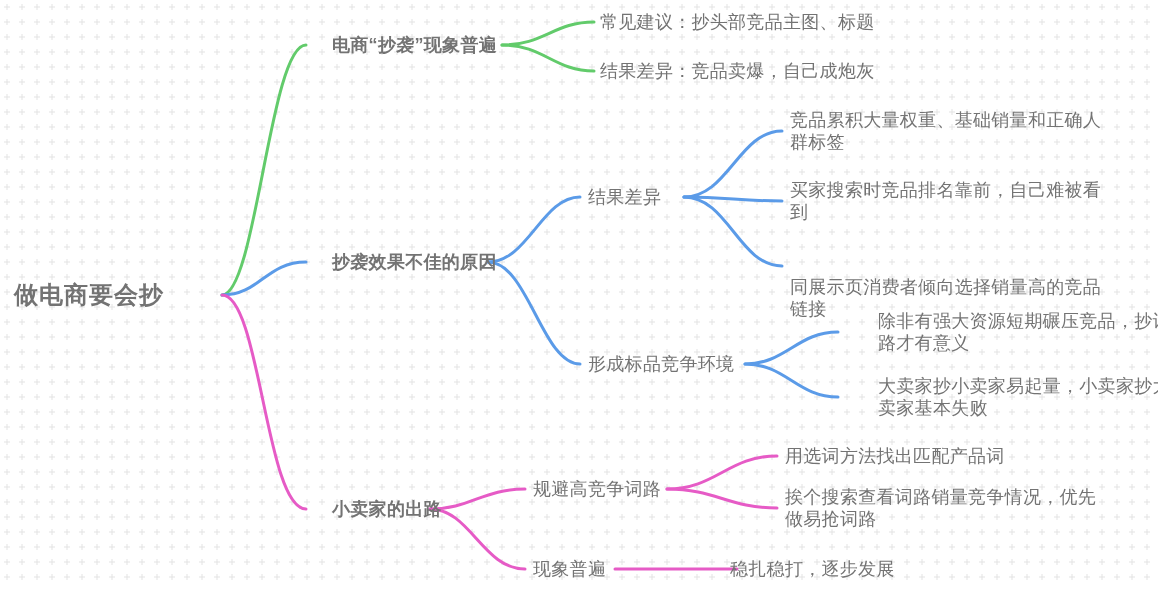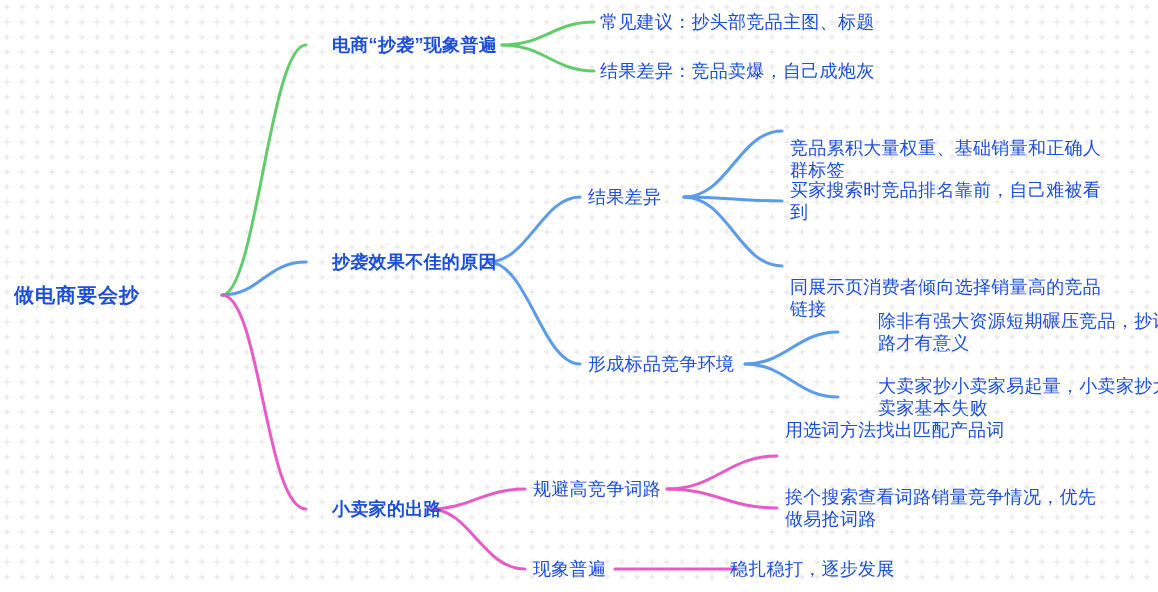--- a/index.html
+++ b/index.html
@@ -1,23 +1,23 @@
 <!DOCTYPE html>
 <html><head>
 <meta charset="utf-8">
 <style>
   html,body{margin:0;padding:0;}
   body{width:1158px;height:592px;overflow:hidden;background:#ffffff;
        font-family:"Liberation Sans","DejaVu Sans",sans-serif;}
   #canvas{position:relative;width:1158px;height:592px;background:#ffffff;}
   svg.layer{position:absolute;left:0;top:0;}
   .node{position:absolute;transform:translateY(-50%);white-space:nowrap;
-        color:#1d4ed8;font-size:18px;line-height:22px;letter-spacing:0.3px;}
+        color:#737373;font-size:18px;line-height:22px;letter-spacing:0.3px;}
   .bold{font-weight:700;margin-left:18px;}
-  .root{font-size:20px;font-weight:700;letter-spacing:1px;}
+  .root{font-size:24px;font-weight:700;letter-spacing:1px;}
   .wrap{white-space:normal;width:318px;}
   .wrap-narrow{white-space:normal;width:310px;margin-left:32px;}
   .curves path{fill:none;stroke-width:3;stroke-linecap:round;}
   #gridpath{stroke:#E3E3E3;stroke-width:1;fill:none;}
 </style>
 </head>
 <body>
 
 <div id="canvas">
 
@@ -52,27 +52,27 @@
   </svg>
 
   <div class="node root" style="left:14px;top:295px;">做电商要会抄</div>
 
   <div class="node bold" style="left:314px;top:45px;">电商“抄袭”现象普遍</div>
   <div class="node" style="left:600px;top:22px;">常见建议：抄头部竞品主图、标题</div>
   <div class="node" style="left:600px;top:71px;">结果差异：竞品卖爆，自己成炮灰</div>
 
   <div class="node bold" style="left:314px;top:262px;">抄袭效果不佳的原因</div>
   <div class="node" style="left:588px;top:197px;">结果差异</div>
-  <div class="node wrap" style="left:790px;top:131px;margin-top:28px;">竞品累积大量权重、基础销量和正确人群标签</div>
+  <div class="node wrap" style="left:790px;top:131px;">竞品累积大量权重、基础销量和正确人群标签</div>
   <div class="node wrap" style="left:790px;top:201px;">买家搜索时竞品排名靠前，自己难被看到</div>
   <div class="node wrap" style="left:790px;top:266px;margin-top:32px;">同展示页消费者倾向选择销量高的竞品链接</div>
   <div class="node" style="left:588px;top:364px;">形成标品竞争环境</div>
   <div class="node wrap-narrow" style="left:846px;top:332px;">除非有强大资源短期碾压竞品，抄词路才有意义</div>
   <div class="node wrap-narrow" style="left:846px;top:397px;">大卖家抄小卖家易起量，小卖家抄大卖家基本失败</div>
 
   <div class="node bold" style="left:314px;top:509px;">小卖家的出路</div>
   <div class="node" style="left:533px;top:489px;">规避高竞争词路</div>
-  <div class="node" style="left:785px;top:430px;">用选词方法找出匹配产品词</div>
+  <div class="node" style="left:785px;top:456px;">用选词方法找出匹配产品词</div>
   <div class="node wrap" style="left:785px;top:508px;">挨个搜索查看词路销量竞争情况，优先做易抢词路</div>
   <div class="node" style="left:533px;top:569px;">现象普遍</div>
   <div class="node" style="left:730px;top:569px;">稳扎稳打，逐步发展</div>
 
 </div>
 
 </body></html>

